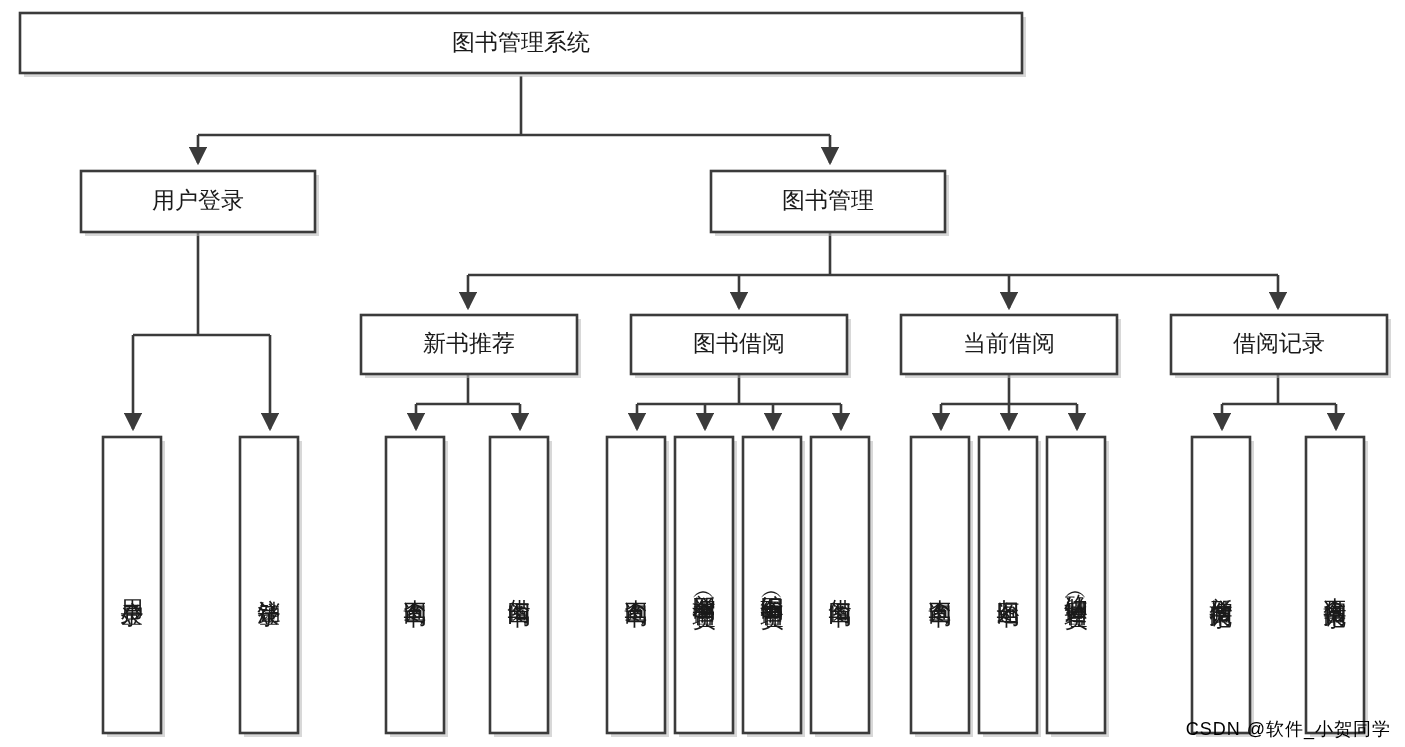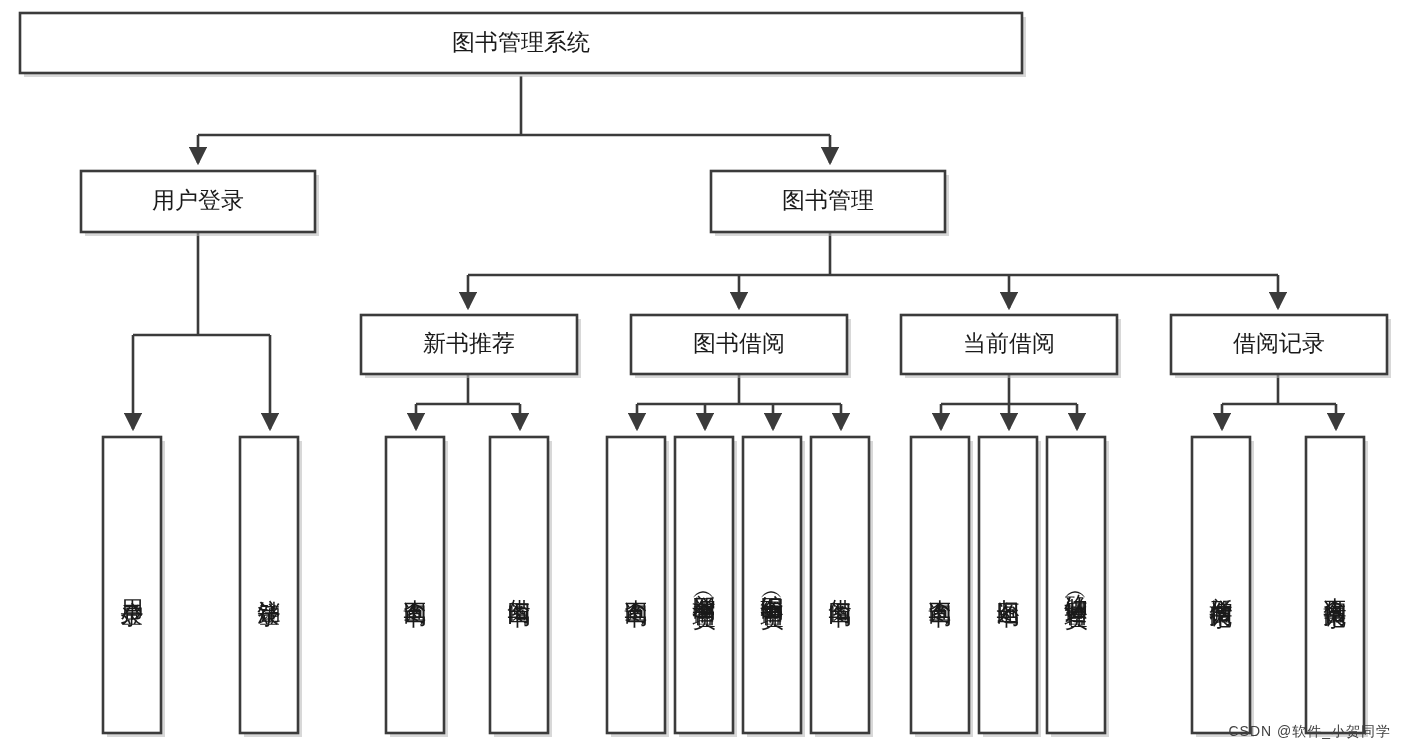--- a/index.html
+++ b/index.html
@@ -64,22 +64,22 @@
     letter-spacing: 2px;
     line-height: 1;
     white-space: nowrap;
     pointer-events: none;
   }
   .watermark {
     position: absolute;
     right: 14px;
     bottom: 6px;
     font-family: "Liberation Sans", "DejaVu Sans", sans-serif;
-    font-size: 14px;
-    color: #404040;
+    font-size: 18px;
+    color: #000000;
     letter-spacing: 1px;
     white-space: nowrap;
   }
 </style>
 </head>
 <body>
 
 <div id="diagram-root">
 
   <svg id="flow" viewBox="0 0 1405 747">

